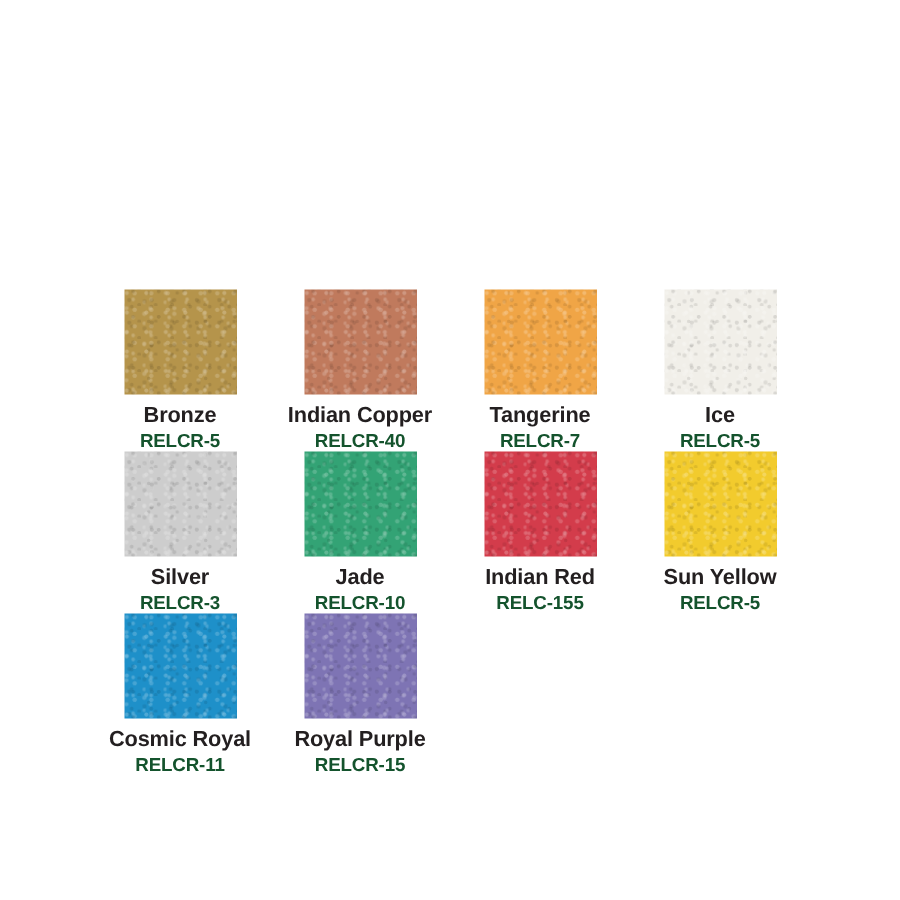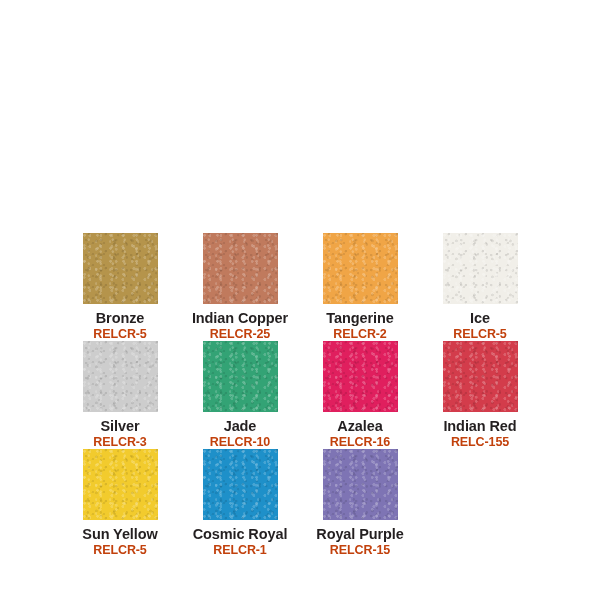--- a/index.html
+++ b/index.html
@@ -11,25 +11,25 @@
     width: 600px;
     height: 600px;
     background: #ffffff;
     font-family: "Liberation Sans", sans-serif;
     overflow: hidden;
   }
 
   #swatch-chart {
     position: absolute;
     left: 0;
-    top: 0;
+    top: 12px;
     width: 600px;
     height: 557px;
     display: flex;
-    align-items: flex-end;
+    align-items: center;
     justify-content: center;
   }
 
   .grid {
     margin-top: 128px;
     display: grid;
     grid-template-columns: repeat(4, 120px);
     grid-template-rows: repeat(3, 108px);
     column-gap: 0px;
     row-gap: 0px;
@@ -87,21 +87,21 @@
     line-height: 1.12;
     text-align: center;
     white-space: nowrap;
     letter-spacing: -0.1px;
   }
 
   .swatch-code {
     margin-top: 1px;
     font-size: 12.5px;
     font-weight: bold;
-    color: #c2410c;
+    color: #14532d;
     line-height: 1.12;
     text-align: center;
     white-space: nowrap;
     letter-spacing: -0.1px;
   }
 </style>
 </head>
 <body>
 
 <div id="swatch-chart">
@@ -113,29 +113,29 @@
       </div>
       <div class="swatch-name">Bronze</div>
       <div class="swatch-code">RELCR-5</div>
     </div>
 
     <div class="swatch-cell">
       <div class="chip-wrap">
         <div class="chip" style="background-color: rgb(192, 122, 93);"></div>
       </div>
       <div class="swatch-name">Indian Copper</div>
-      <div class="swatch-code">RELCR-25</div>
+      <div class="swatch-code">RELCR-40</div>
     </div>
 
     <div class="swatch-cell">
       <div class="chip-wrap">
         <div class="chip" style="background-color: rgb(240, 165, 70);"></div>
       </div>
       <div class="swatch-name">Tangerine</div>
-      <div class="swatch-code">RELCR-2</div>
+      <div class="swatch-code">RELCR-7</div>
     </div>
 
     <div class="swatch-cell">
       <div class="chip-wrap">
         <div class="chip" style="background-color: rgb(241, 239, 233);"></div>
       </div>
       <div class="swatch-name">Ice</div>
       <div class="swatch-code">RELCR-5</div>
     </div>
 
@@ -149,27 +149,20 @@
 
     <div class="swatch-cell">
       <div class="chip-wrap">
         <div class="chip" style="background-color: rgb(51, 163, 117);"></div>
       </div>
       <div class="swatch-name">Jade</div>
       <div class="swatch-code">RELCR-10</div>
     </div>
 
 
-    <div class="swatch-cell">
-      <div class="chip-wrap">
-        <div class="chip" style="background-color: rgb(224, 31, 94);"></div>
-      </div>
-      <div class="swatch-name">Azalea</div>
-      <div class="swatch-code">RELCR-16</div>
-    </div>
 
     <div class="swatch-cell">
       <div class="chip-wrap">
         <div class="chip" style="background-color: rgb(211, 60, 75);"></div>
       </div>
       <div class="swatch-name">Indian Red</div>
       <div class="swatch-code">RELC-155</div>
     </div>
 
     <div class="swatch-cell">
@@ -178,21 +171,21 @@
       </div>
       <div class="swatch-name">Sun Yellow</div>
       <div class="swatch-code">RELCR-5</div>
     </div>
 
     <div class="swatch-cell">
       <div class="chip-wrap">
         <div class="chip" style="background-color: rgb(30, 144, 201);"></div>
       </div>
       <div class="swatch-name">Cosmic Royal</div>
-      <div class="swatch-code">RELCR-1</div>
+      <div class="swatch-code">RELCR-11</div>
     </div>
 
     <div class="swatch-cell">
       <div class="chip-wrap">
         <div class="chip" style="background-color: rgb(126, 116, 180);"></div>
       </div>
       <div class="swatch-name">Royal Purple</div>
       <div class="swatch-code">RELCR-15</div>
     </div>
 

